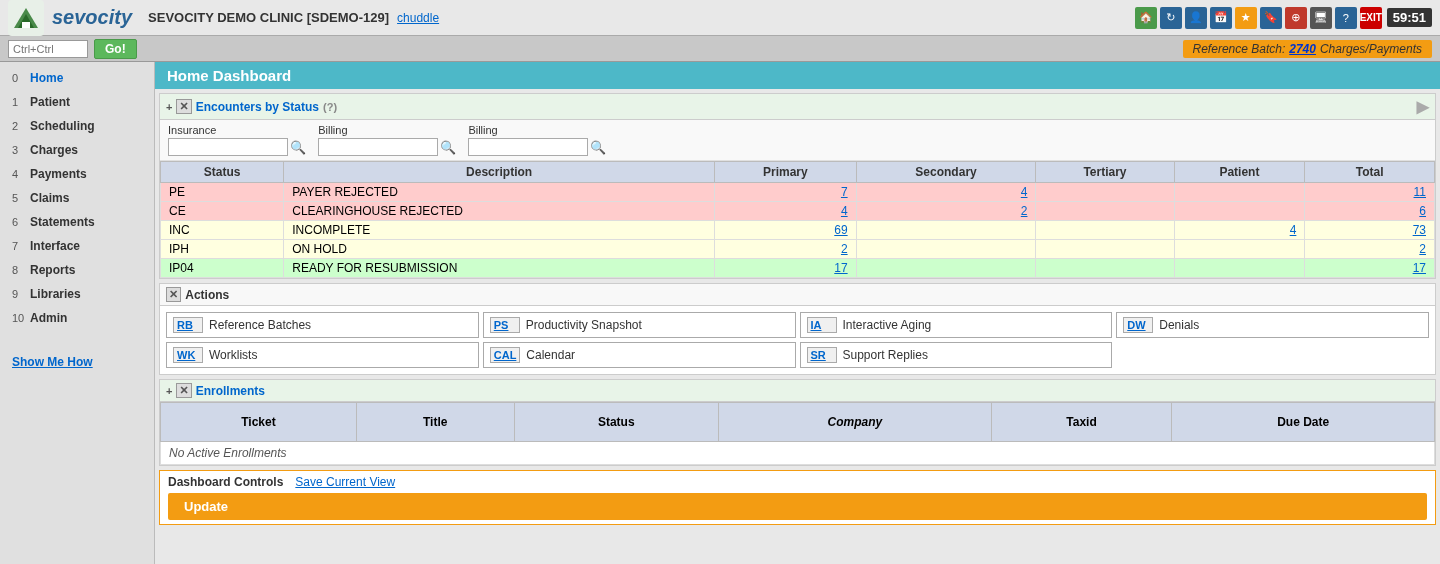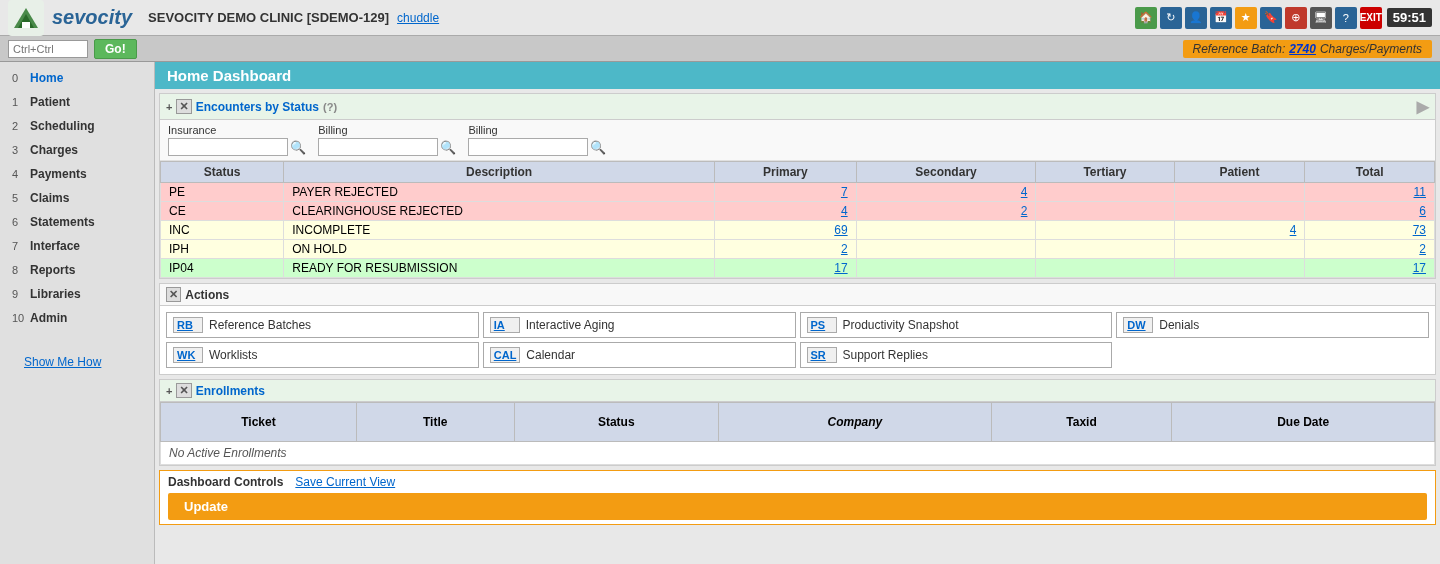--- a/index.html
+++ b/index.html
@@ -360,21 +360,21 @@
       <span class="sidebar-label">Reports</span>
     </div>
     <div class="sidebar-item">
       <span class="sidebar-num">9</span>
       <span class="sidebar-label">Libraries</span>
     </div>
     <div class="sidebar-item">
       <span class="sidebar-num">10</span>
       <span class="sidebar-label">Admin</span>
     </div>
-    <div id="show-me-how" style="margin-top:20px;padding:5px 24px;color:#0066cc;cursor:pointer;font-size:12px;text-decoration:underline;">Show Me How</div>
+    <div id="show-me-how" style="margin-top:20px;padding:5px 12px;color:#0066cc;cursor:pointer;font-size:12px;text-decoration:underline;font-weight:bold;">Show Me How</div>
   </div>
 
   <div id="content" style="flex:1;overflow-y:auto;background:#e8e8e8;padding:0;">
 
     <div id="page-title-bar" style="background:#4db8c8;color:white;font-size:15px;font-weight:bold;padding:5px 12px;">Home Dashboard</div>
 
     <div class="section" style="margin:4px;background:white;border:1px solid #ccc;">
       <div class="section-header" style="background:#e8f4e8;border-bottom:1px solid #ccc;padding:3px 6px;display:flex;align-items:center;gap:4px;">
         <span style="color:#555;cursor:pointer;font-size:11px;">+</span>
         <span style="color:#555;cursor:pointer;font-size:11px;border:1px solid #999;padding:0 2px;background:#ddd;">✕</span>
@@ -474,26 +474,26 @@
         <span style="color:#555;cursor:pointer;font-size:11px;border:1px solid #999;padding:0 2px;background:#ddd;">✕</span>
         <span class="section-title" style="color:#333;font-weight:bold;font-size:12px;">Actions</span>
       </div>
       <div style="display:grid;grid-template-columns:1fr 1fr 1fr 1fr;padding:4px;gap:0;">
 
         <div class="action-btn" style="border:1px solid #aaa;background:white;padding:4px 6px;display:flex;align-items:center;gap:6px;cursor:pointer;font-size:12px;margin:2px;">
           <span style="color:#0066cc;font-weight:bold;font-size:11px;text-decoration:underline;min-width:30px;border:1px solid #aaa;padding:1px 3px;background:#f0f0f0;">RB</span>
           <span style="color:#333;font-size:12px;">Reference Batches</span>
         </div>
         <div class="action-btn" style="border:1px solid #aaa;background:white;padding:4px 6px;display:flex;align-items:center;gap:6px;cursor:pointer;font-size:12px;margin:2px;">
+          <span style="color:#0066cc;font-weight:bold;font-size:11px;text-decoration:underline;min-width:30px;border:1px solid #aaa;padding:1px 3px;background:#f0f0f0;">PS</span>
+          <span style="color:#333;font-size:12px;">Productivity Snapshot</span>
+        </div>
+        <div class="action-btn" style="border:1px solid #aaa;background:white;padding:4px 6px;display:flex;align-items:center;gap:6px;cursor:pointer;font-size:12px;margin:2px;">
           <span style="color:#0066cc;font-weight:bold;font-size:11px;text-decoration:underline;min-width:30px;border:1px solid #aaa;padding:1px 3px;background:#f0f0f0;">IA</span>
           <span style="color:#333;font-size:12px;">Interactive Aging</span>
-        </div>
-        <div class="action-btn" style="border:1px solid #aaa;background:white;padding:4px 6px;display:flex;align-items:center;gap:6px;cursor:pointer;font-size:12px;margin:2px;">
-          <span style="color:#0066cc;font-weight:bold;font-size:11px;text-decoration:underline;min-width:30px;border:1px solid #aaa;padding:1px 3px;background:#f0f0f0;">PS</span>
-          <span style="color:#333;font-size:12px;">Productivity Snapshot</span>
         </div>
         <div class="action-btn" style="border:1px solid #aaa;background:white;padding:4px 6px;display:flex;align-items:center;gap:6px;cursor:pointer;font-size:12px;margin:2px;">
           <span style="color:#0066cc;font-weight:bold;font-size:11px;text-decoration:underline;min-width:30px;border:1px solid #aaa;padding:1px 3px;background:#f0f0f0;">DW</span>
           <span style="color:#333;font-size:12px;">Denials</span>
         </div>
 
         <div class="action-btn" style="border:1px solid #aaa;background:white;padding:4px 6px;display:flex;align-items:center;gap:6px;cursor:pointer;font-size:12px;margin:2px;">
           <span style="color:#0066cc;font-weight:bold;font-size:11px;text-decoration:underline;min-width:30px;border:1px solid #aaa;padding:1px 3px;background:#f0f0f0;">WK</span>
           <span style="color:#333;font-size:12px;">Worklists</span>
         </div>

